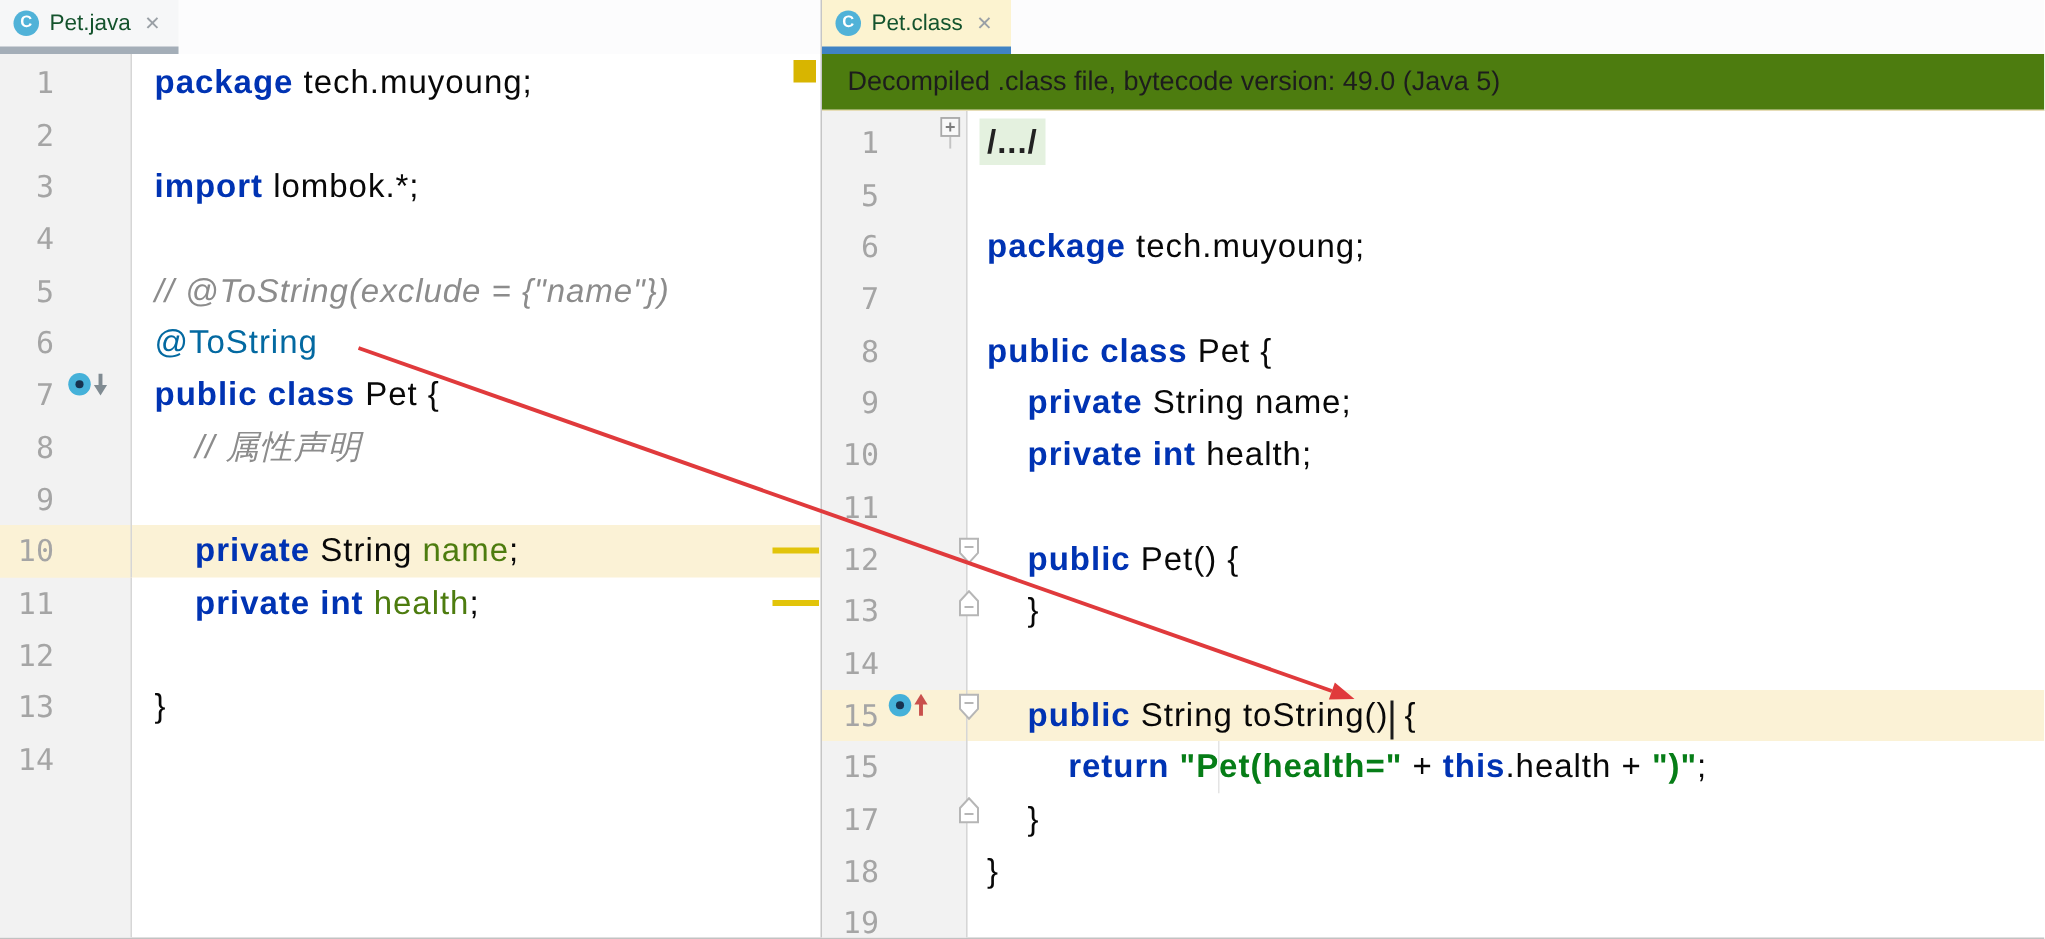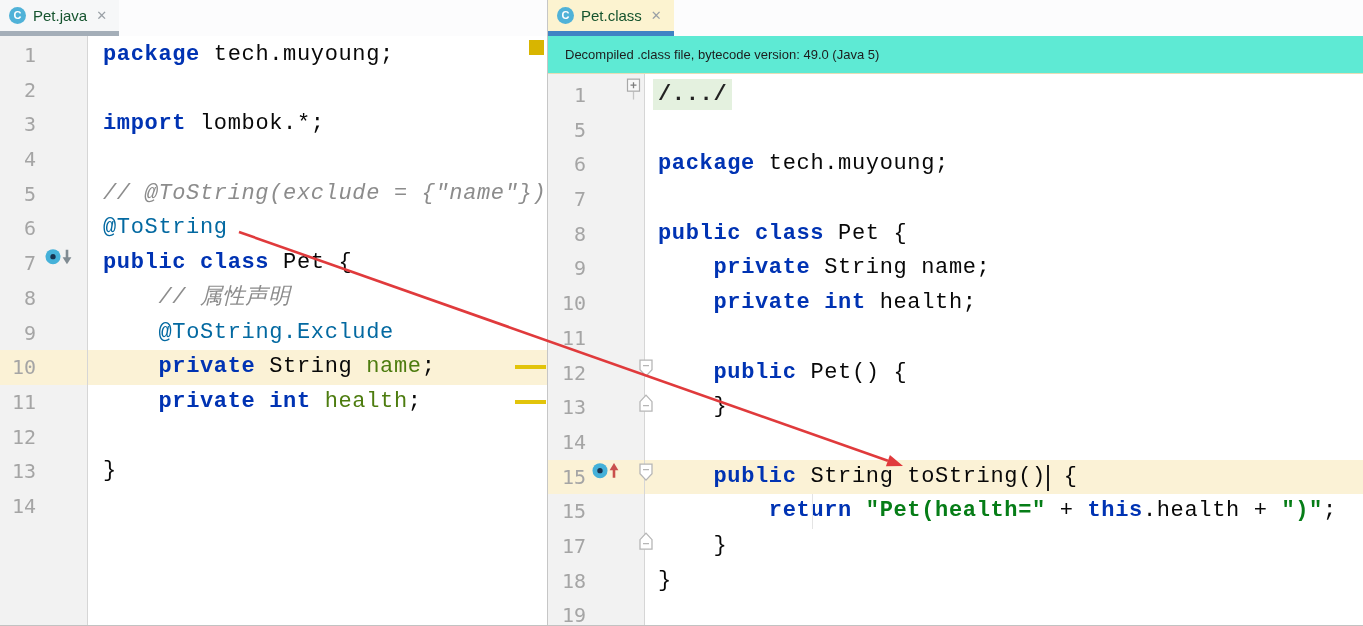--- a/index.html
+++ b/index.html
@@ -29,23 +29,23 @@
   .classicon {
     width:17px; height:17px; border-radius:50%; background:#50b2d8;
     color:#ffffff; font-size:11px; font-weight:bold; line-height:17px;
     text-align:center; flex:0 0 auto;
   }
   .tabtitle { font-size:15px; color:#14532d; white-space:nowrap; }
   .tabclose { font-size:13px; color:#9aa0a6; padding-left:2px; }
 
   
   #banner {
-    height:38px; background:#5eead4; border-bottom:1px solid #e6ddb7;
+    height:38px; background:#4d7c0f; border-bottom:1px solid #e6ddb7;
     display:flex; align-items:center; padding-left:17px;
-    font-size:13px; color:#1d1d1d;
+    font-size:18px; color:#1d1d1d;
   }
 
   
   .editor { position:relative; }
   #editor-left  { height:590px; padding-top:2px; }
   #editor-right { height:552px; padding-top:4px; }
   .gutter-strip {
     position:absolute; top:0; bottom:0; left:0;
     background:#f2f2f2; border-right:1px solid #d6d6d6; z-index:0;
   }
@@ -53,21 +53,21 @@
   #editor-right .gutter-strip { width:97px; }
 
   .row { position:relative; display:flex; height:34.7px; line-height:34.7px; z-index:1; }
   .row.hl { background:#fbf2d6; }
   .gut { position:relative; flex:0 0 auto; }
   #editor-left  .gut { width:88px; }
   #editor-right .gut { width:97px; }
   .row.hl .gut { background:#fbf2d6; border-right:1px solid #d6d6d6; }
   .code {
     flex:1 1 auto; white-space:pre; overflow:hidden; position:relative;
-    font-family:Liberation Mono, monospace; font-size:22px; letter-spacing:0.65px;
+    font-family:Liberation Sans, sans-serif; font-size:22px; letter-spacing:0.65px;
     color:#080808;
   }
   #editor-left  .code { padding-left:15px; }
   #editor-right .code { padding-left:13px; }
 
   .ln {
     display:inline-block; text-align:right; color:#a5a5a5;
     font-family:"DejaVu Sans Mono", monospace; font-size:20px; letter-spacing:0;
   }
   #editor-left  .ln { margin-left:8px;  width:28px; }
@@ -158,21 +158,21 @@
                 <path d="M19.6 11.5 L24 18.6 L28.4 11.5 Z" fill="#808b92"></path>
               </svg></span></div>
           <div class="code"><span class="kw">public class</span><span class="pl"> Pet {</span></div>
         </div>
         <div class="row">
           <div class="gut"><span class="ln">8</span></div>
           <div class="code"><span class="pl">    </span><span class="cm">// 属性声明</span></div>
         </div>
         <div class="row">
           <div class="gut"><span class="ln">9</span></div>
-          <div class="code"><span class="pl">    </span><span class="ann">@ToString.Exclude</span></div>
+          <div class="code"><span class="pl">    </span></div>
         </div>
         <div class="row hl">
           <div class="gut"><span class="ln">10</span></div>
           <div class="code"><span class="pl">    </span><span class="kw">private</span><span class="pl"> String </span><span class="gray">name</span><span class="pl">;</span></div>
           <div class="warn-mark"></div>
         </div>
         <div class="row">
           <div class="gut"><span class="ln">11</span></div>
           <div class="code"><span class="pl">    </span><span class="kw">private int</span><span class="pl"> </span><span class="gray">health</span><span class="pl">;</span></div>
           <div class="warn-mark"></div>

